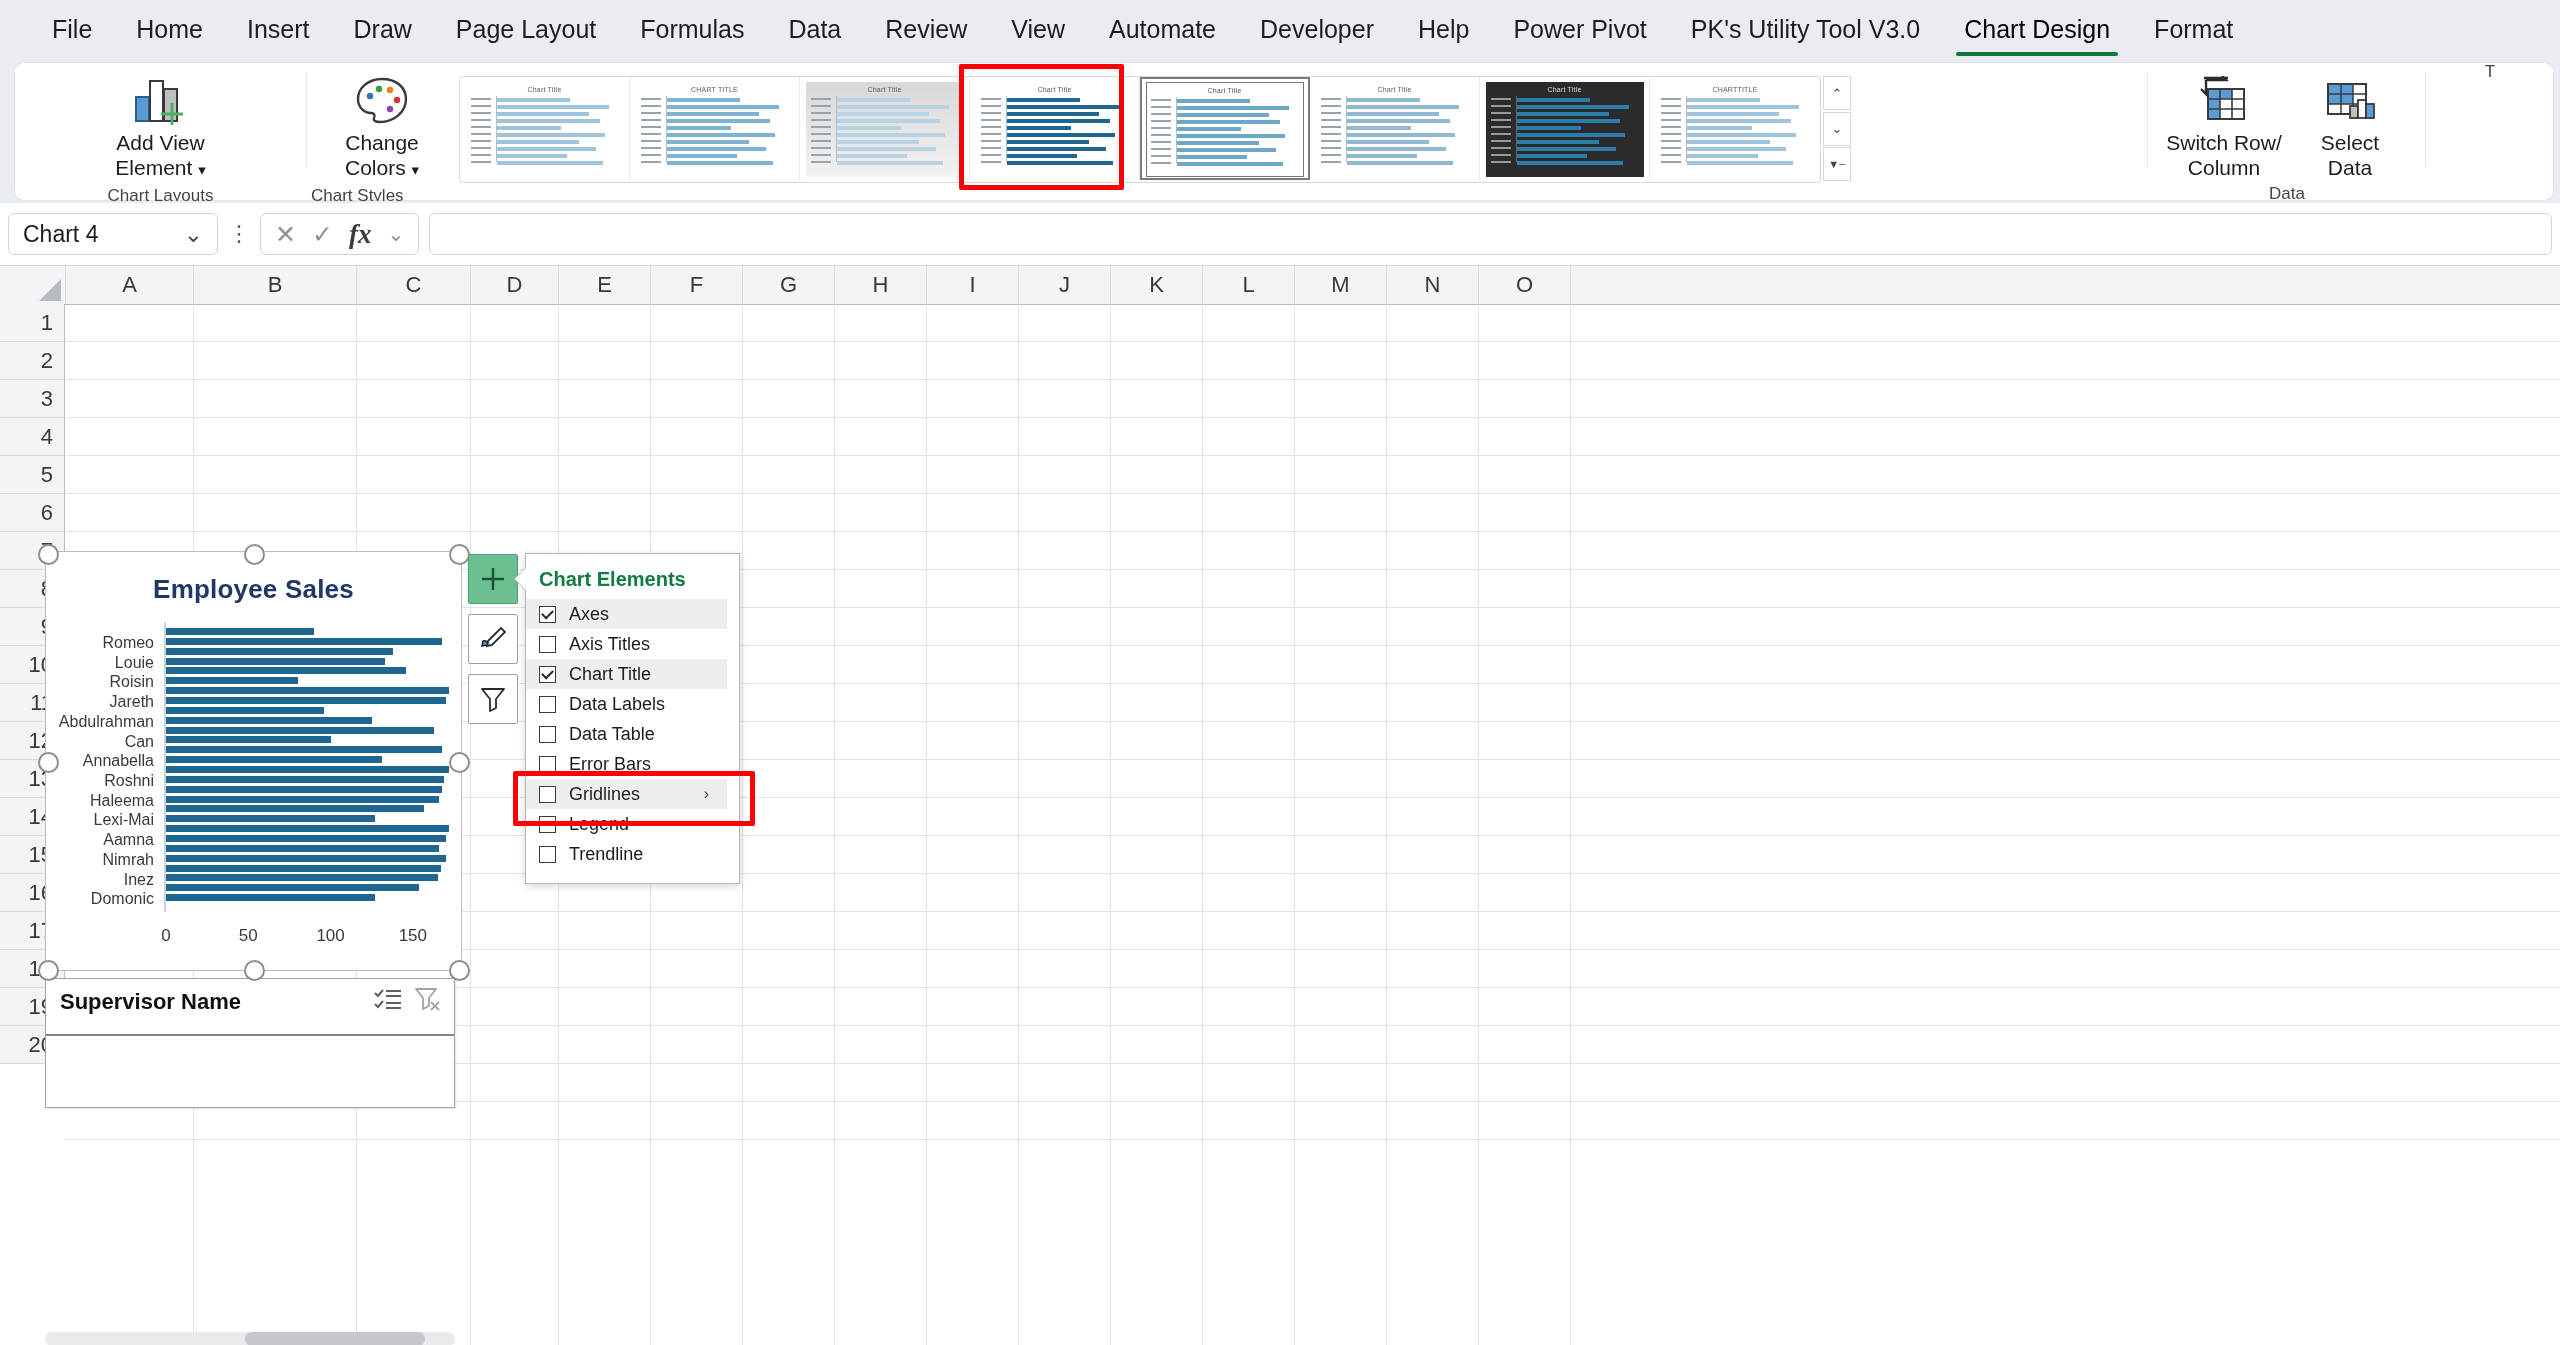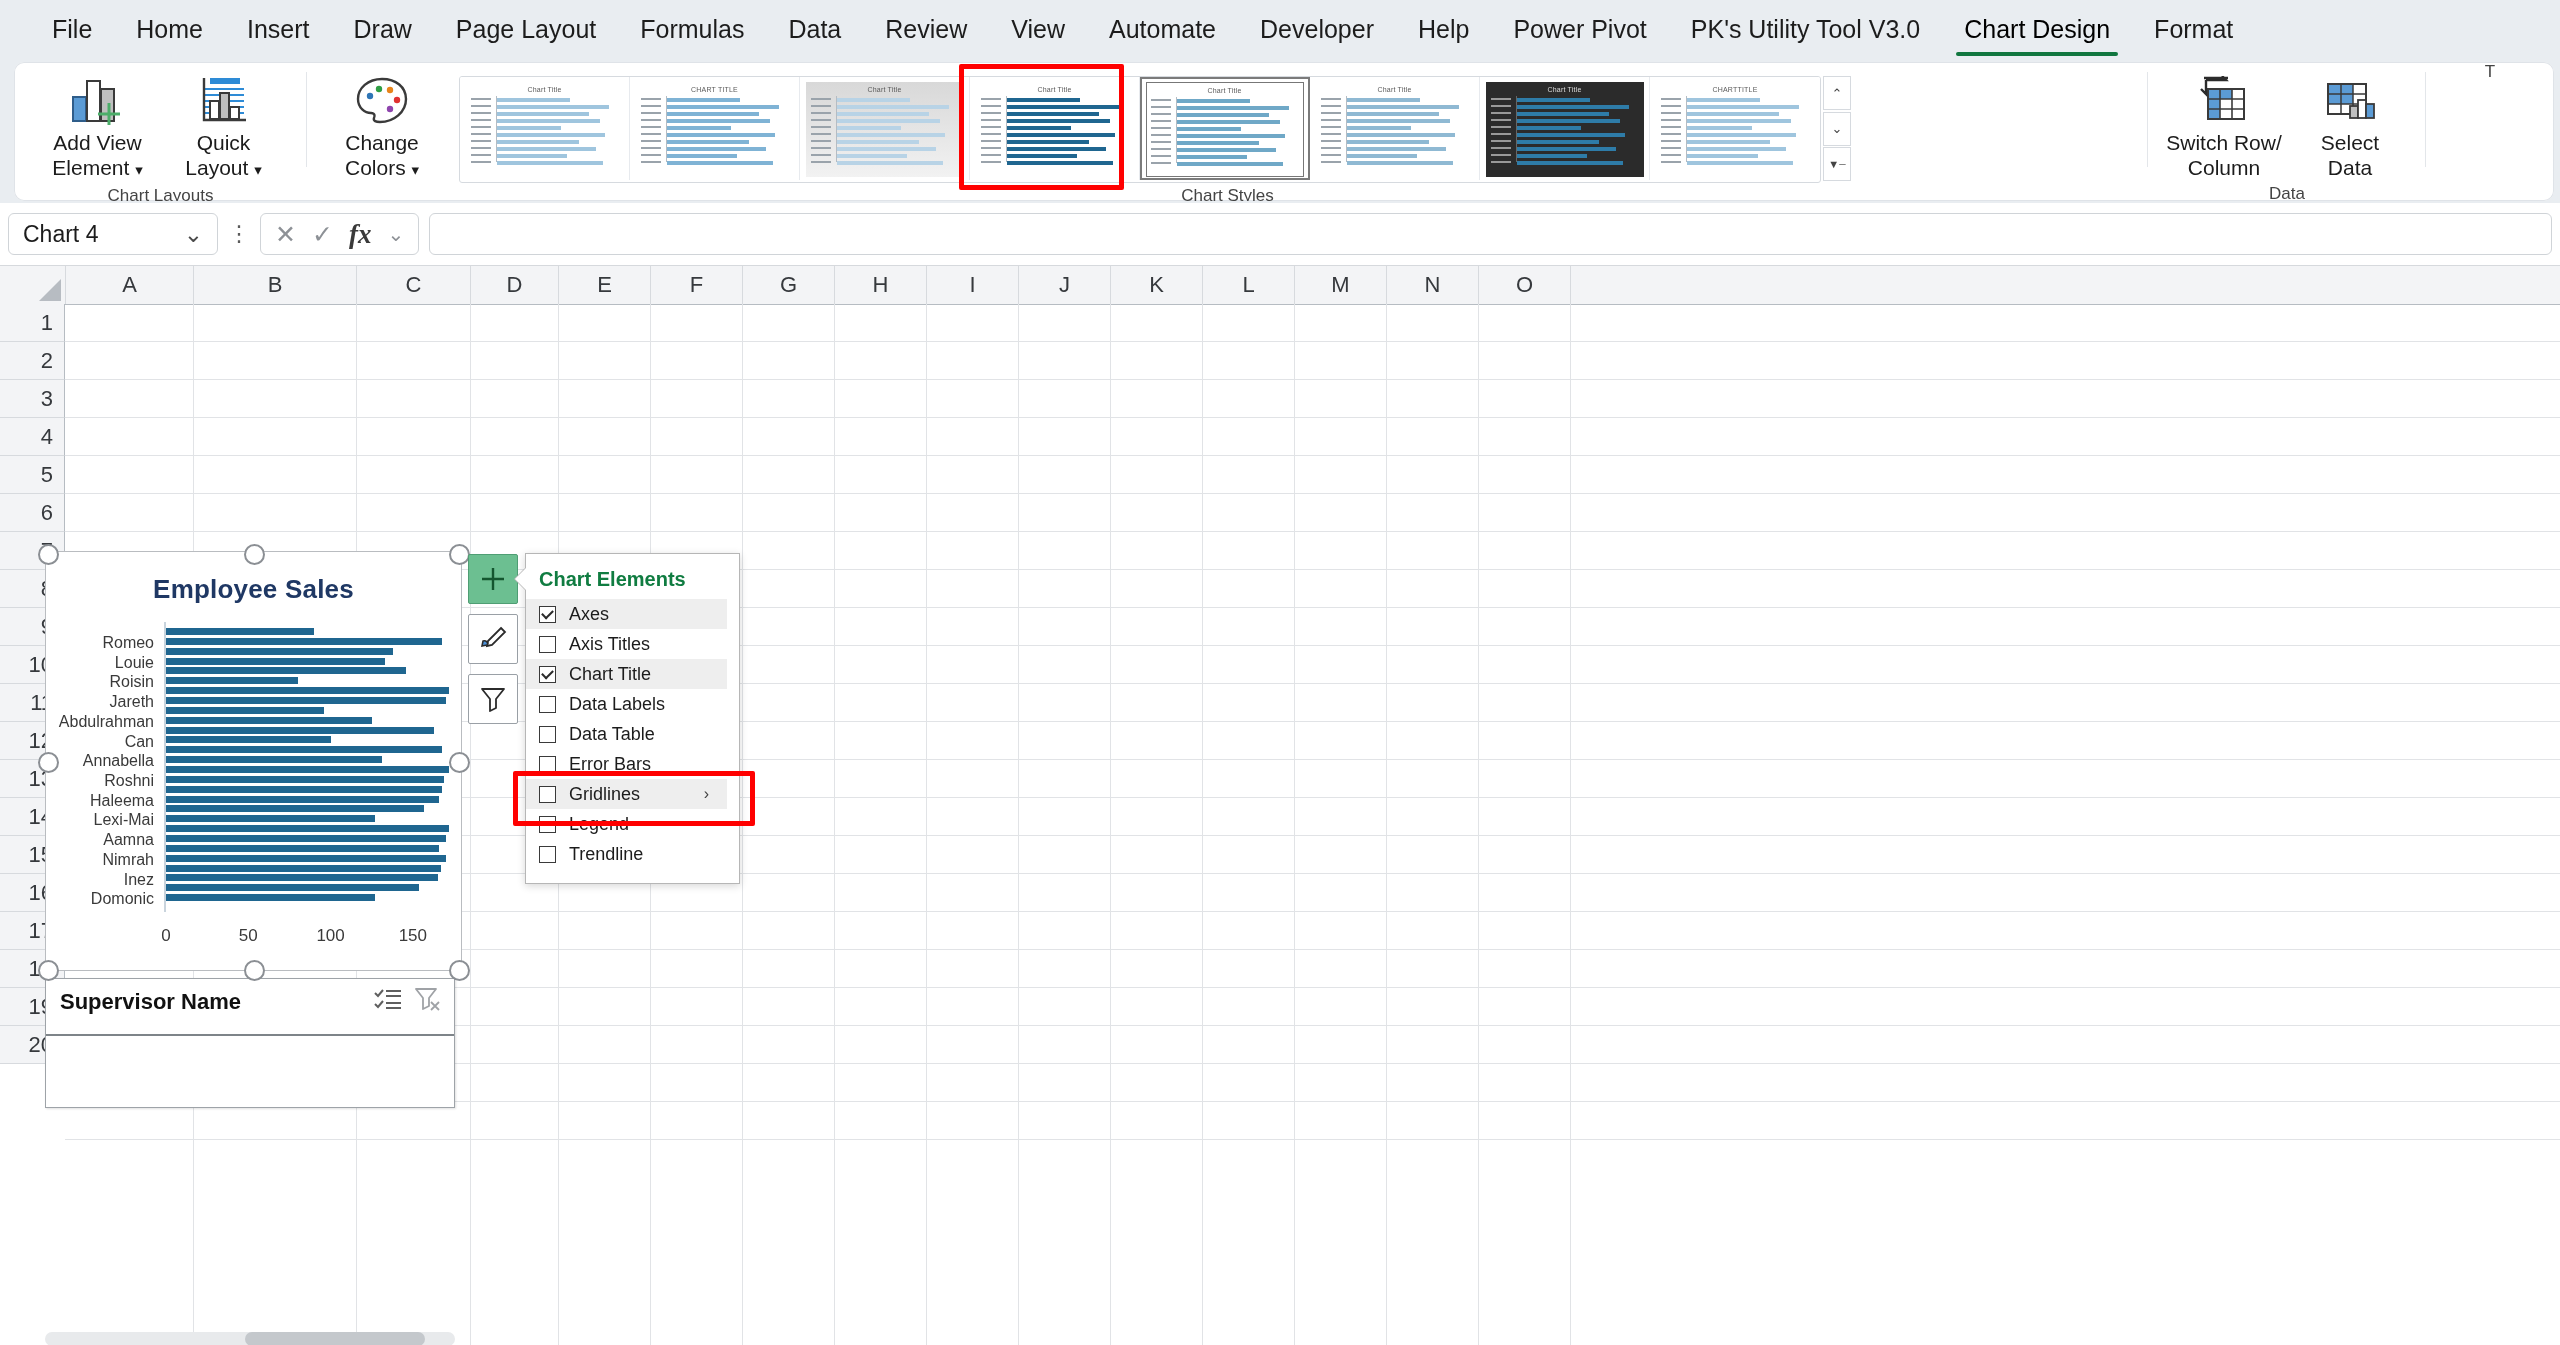--- a/index.html
+++ b/index.html
@@ -240,38 +240,20 @@
           <div class="ic">
             <svg width="58" height="50" viewBox="0 0 58 50">
               <rect x="4" y="22" width="13" height="24" fill="#5b9bd5" stroke="#2f5d8a" stroke-width="2"></rect>
               <rect x="18" y="6" width="13" height="40" fill="#ffffff" stroke="#3a3a3a" stroke-width="2"></rect>
               <rect x="32" y="14" width="13" height="32" fill="#bfbfbf" stroke="#3a3a3a" stroke-width="2"></rect>
               <path d="M40 28 v22 M29 39 h22" stroke="#4cae6a" stroke-width="3" fill="none"></path>
             </svg>
           </div>
           <div class="lb"><span>Add View</span><br>
             <span>Element</span>
-            <span class="caret">▾</span>
-          </div>
-        </div>
-        <div class="btn-big">
-          <div class="ic">
-            <svg width="52" height="50" viewBox="0 0 52 50">
-              <rect x="12" y="3" width="30" height="6" fill="#2e8bd6"></rect>
-              <g stroke="#2e8bd6" stroke-width="2">
-                <path d="M6 14h40M6 20h40M6 26h40M6 32h40M6 38h40"></path>
-              </g>
-              <rect x="12" y="26" width="9" height="18" fill="#fff" stroke="#3a3a3a" stroke-width="2"></rect>
-              <rect x="22" y="18" width="9" height="26" fill="#bfbfbf" stroke="#3a3a3a" stroke-width="2"></rect>
-              <rect x="32" y="32" width="9" height="12" fill="#fff" stroke="#3a3a3a" stroke-width="2"></rect>
-              <path d="M6 3v42h42" stroke="#3a3a3a" stroke-width="2.4" fill="none"></path>
-            </svg>
-          </div>
-          <div class="lb"><span>Quick</span><br>
-            <span>Layout</span>
             <span class="caret">▾</span>
           </div>
         </div>
       </div>
       <div class="grp-label">Chart Layouts</div>
       <div style="position:absolute;right:0;top:10px;bottom:34px;width:1px;background:#e3e6ea"></div>
     </div>
 
     <div class="grp" style="flex:1;align-items:stretch">
       <div class="grp-items" style="align-items:flex-start">
@@ -528,21 +510,21 @@
               </div>
             </div>
           <div class="gal-scroll">
             <div>⌃</div>
             <div>⌄</div>
             <div style="font-size:11px">▼<span style="font-size:9px">─</span></div>
           </div>
           <div class="red-box" style="left:500px;top:-6px;width:155px;height:116px"></div>
         </div>
       </div>
-      <div class="grp-label" style="text-align:center">Chart Styles</div>
+      <div class="grp-label" style="text-align:left">Chart Styles</div>
       <div style="position:absolute;right:0;top:10px;bottom:34px;width:1px;background:#e3e6ea"></div>
     </div>
 
     <div class="grp" style="width:270px">
       <div class="grp-items">
         <div class="btn-big">
           <div class="ic">
             <svg width="56" height="48" viewBox="0 0 56 48">
               <rect x="12" y="13" width="36" height="30" fill="#fff" stroke="#3a3a3a" stroke-width="2"></rect>
               <rect x="12" y="13" width="12" height="10" fill="#5b9bd5"></rect>

